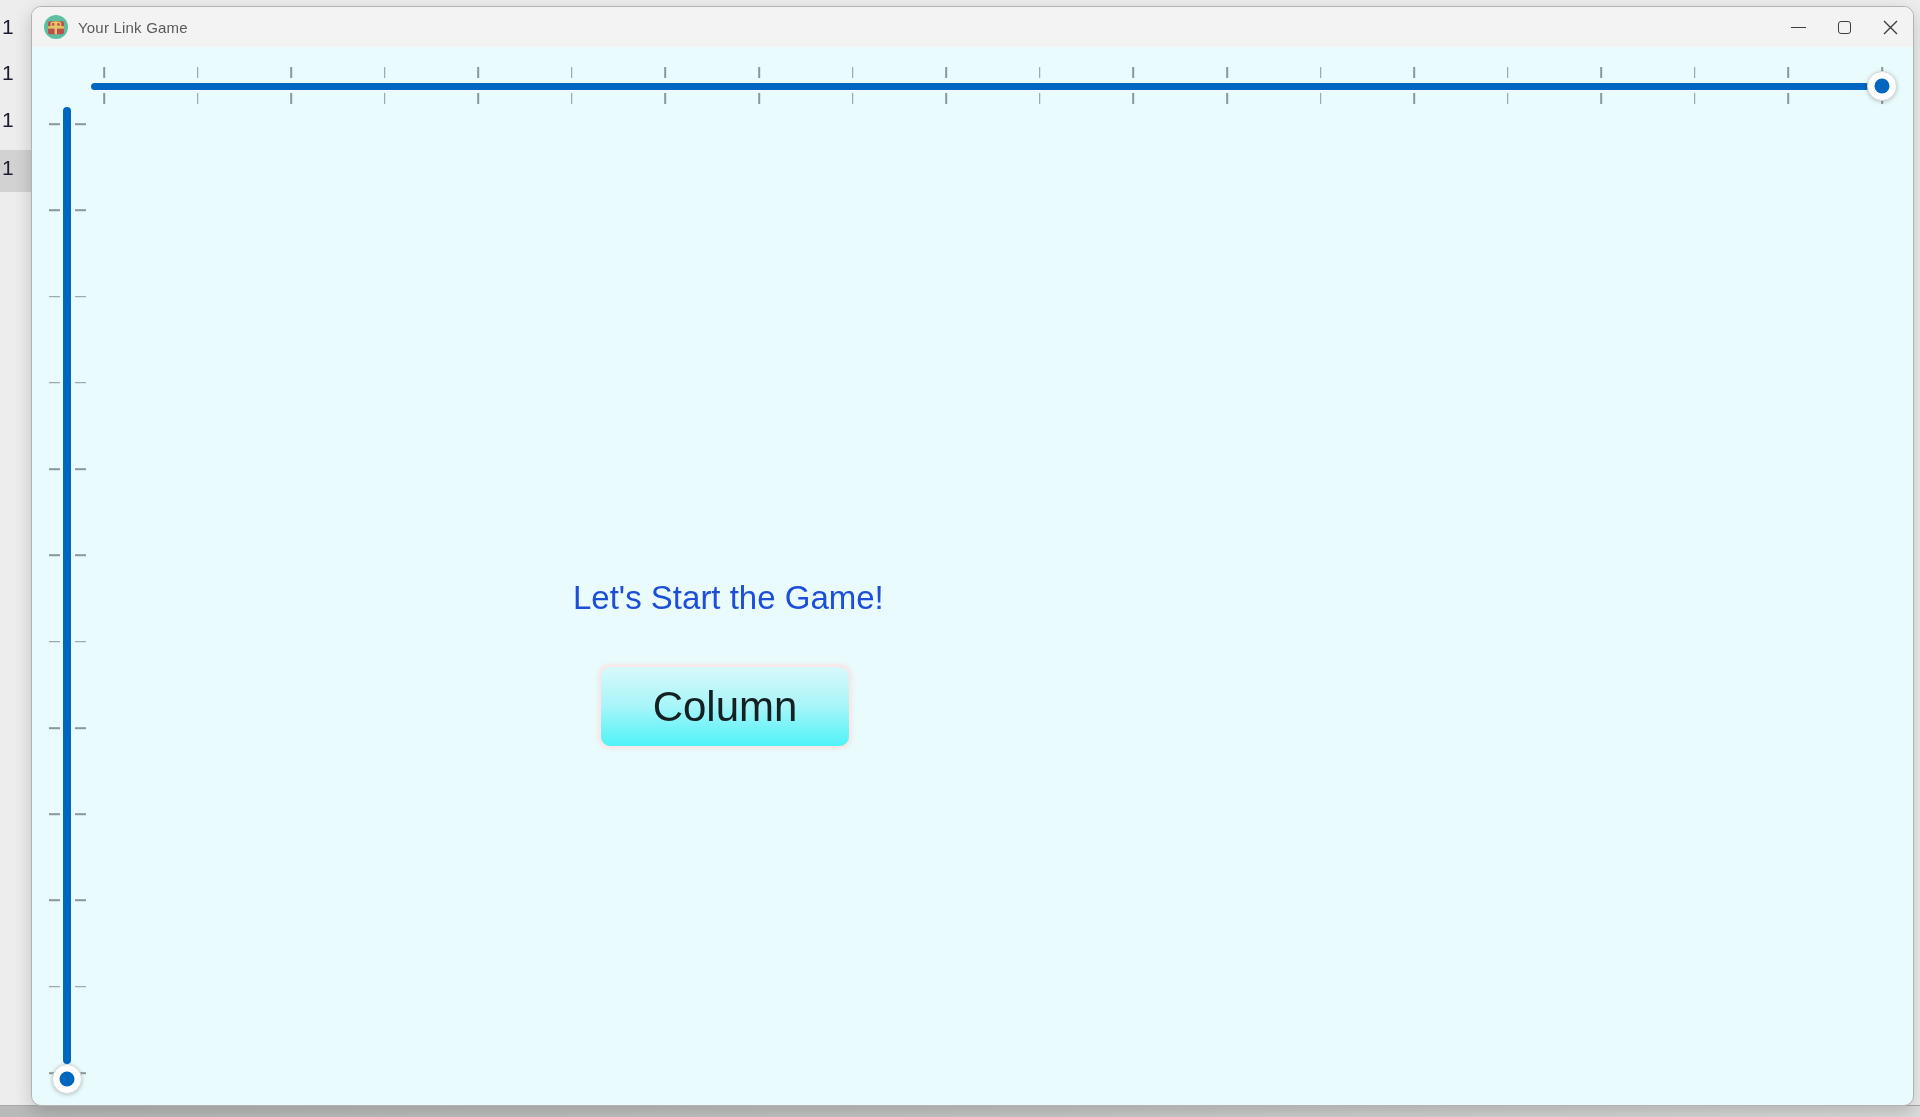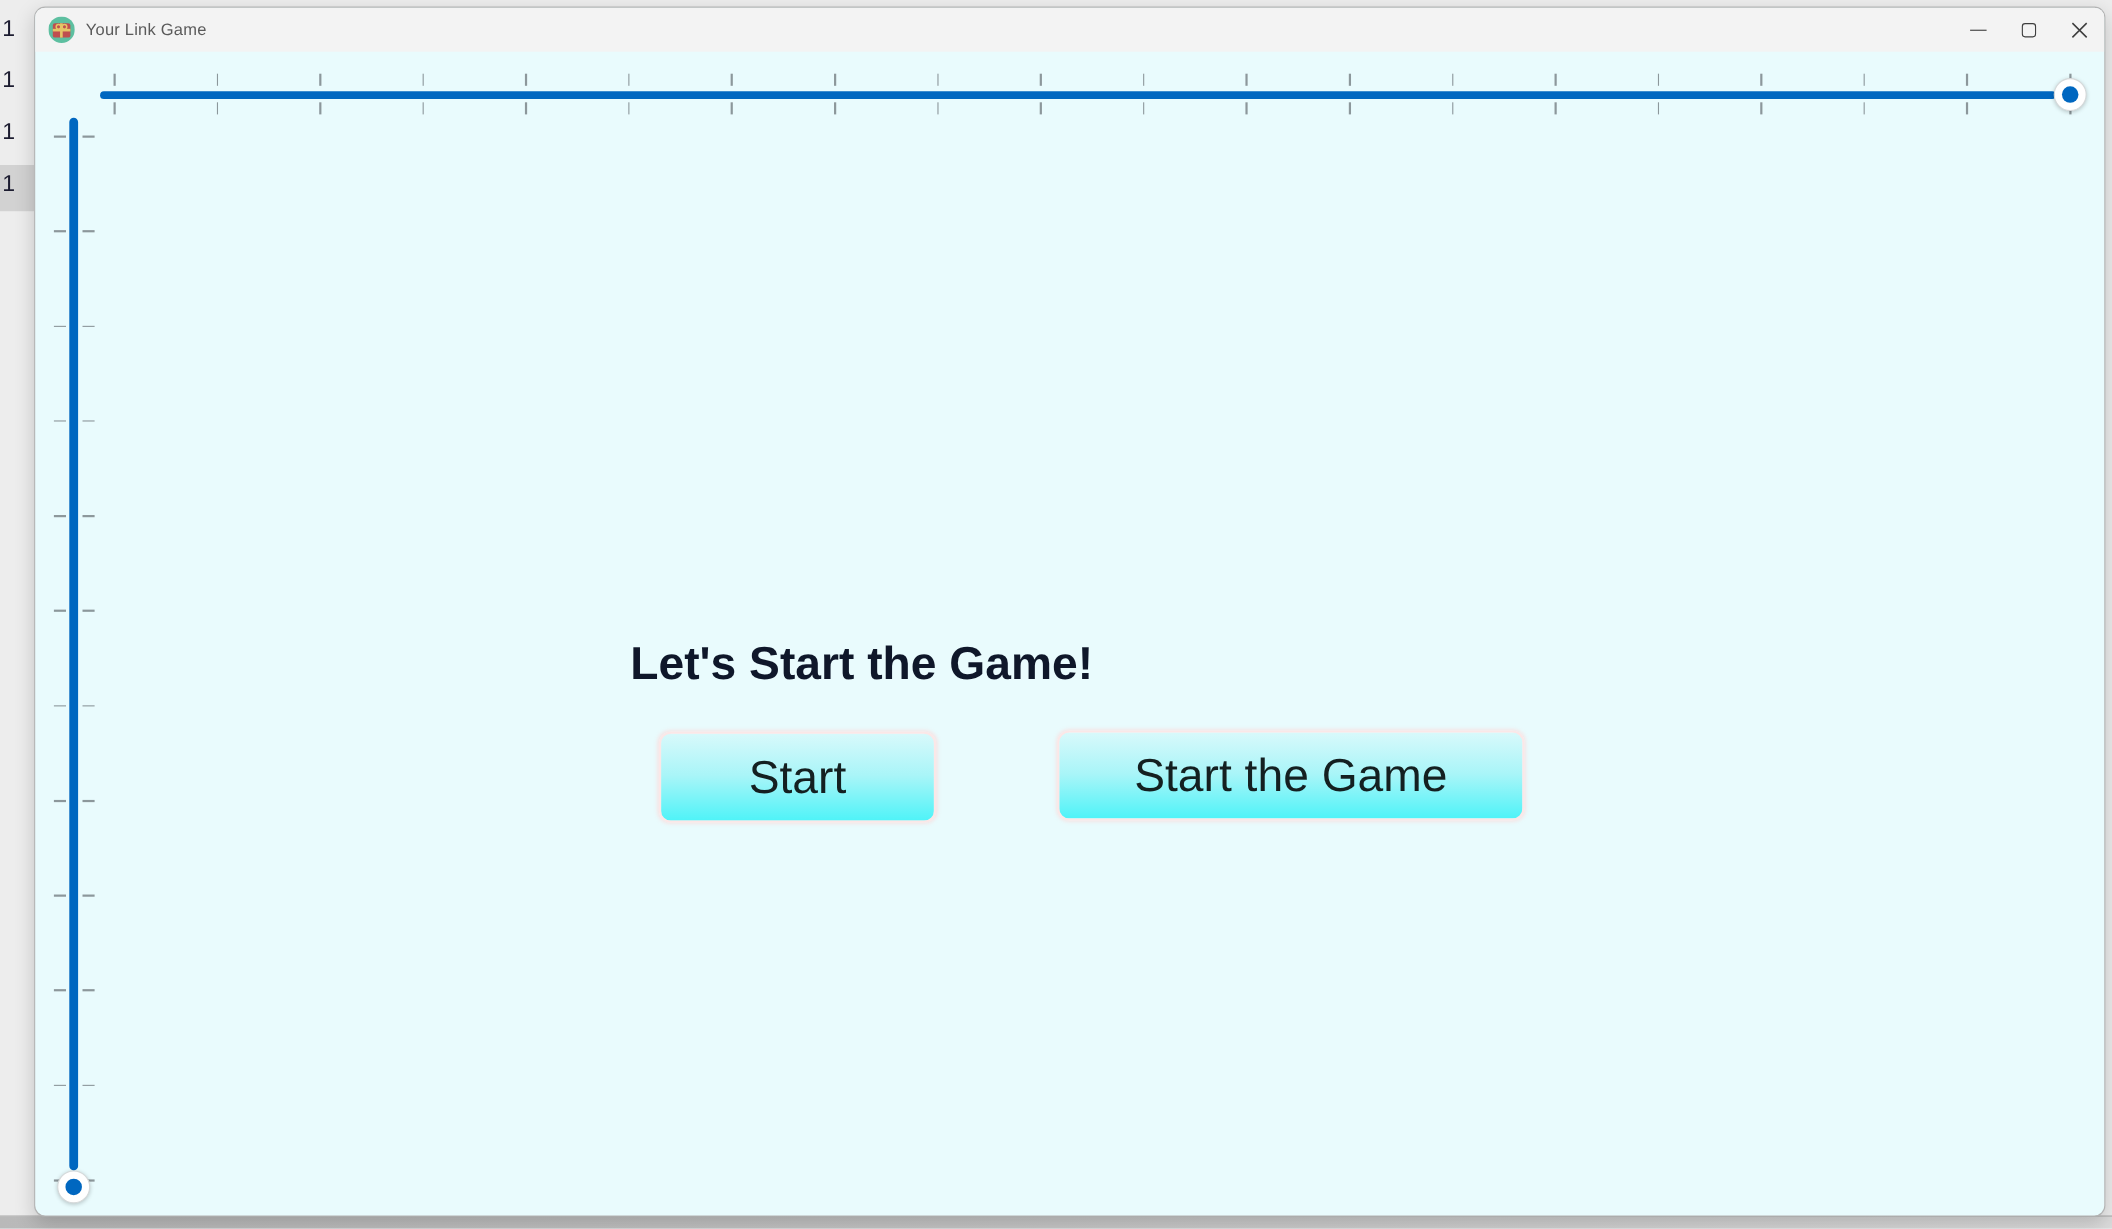--- a/index.html
+++ b/index.html
@@ -104,21 +104,21 @@
   }
 
   
   .choice-text {
     position:absolute; left:541px; top:425px;
     font-size:42px; font-weight:300; color:#1d2a2b;
     white-space:pre; letter-spacing:0;
   }
   .start-text {
     position:absolute; left:541px; top:532px;
-    font-size:42px; font-weight:700; color:#0f172a;
+    font-size:33px; font-weight:400; color:#1d4ed8;
     white-space:pre;
   }
   .game-btn {
     position:absolute;
     border:2px solid #fbe7e7; border-radius:11px;
     background:linear-gradient(180deg,#d8f9fb 0%,#a9f5f8 48%,#4ff3f8 100%);
     box-shadow:0 0 4px rgba(255,210,210,.8);
     display:flex; align-items:center; justify-content:center;
     font-size:42px; color:#142021; cursor:pointer;
     font-family:"Liberation Sans","DejaVu Sans",sans-serif;
@@ -243,17 +243,16 @@
         <div class="v-tick" style="top: 90.9091%;"></div>
         <div class="v-tick" style="top: 100%;"></div>
       </div>
     <div class="v-track"></div>
     <div class="v-thumb">
       <div class="thumb-dot"></div>
     </div>
 
     <div class="start-text">Let's Start the Game!</div>
 
-    <div class="game-btn btn-return">Start</div>
-    <div class="game-btn btn-start">Start the Game</div>
+    <div class="game-btn btn-return">Column</div>
 
   </div>
 </div>
 
 </body></html>

